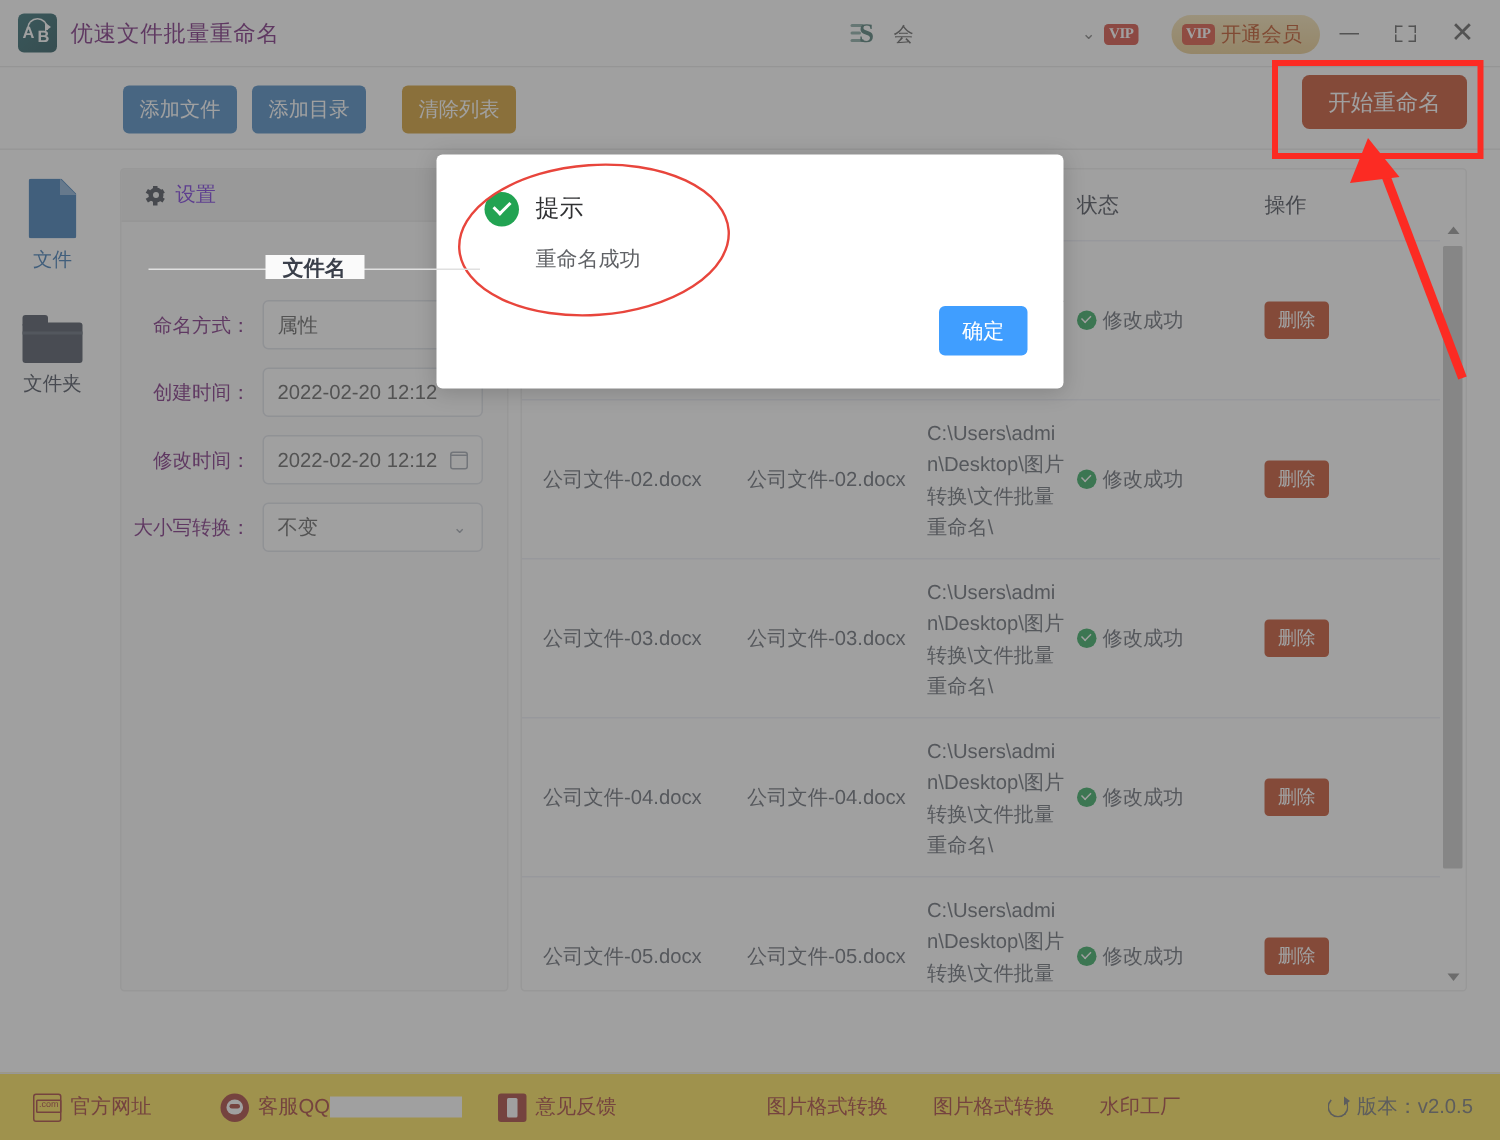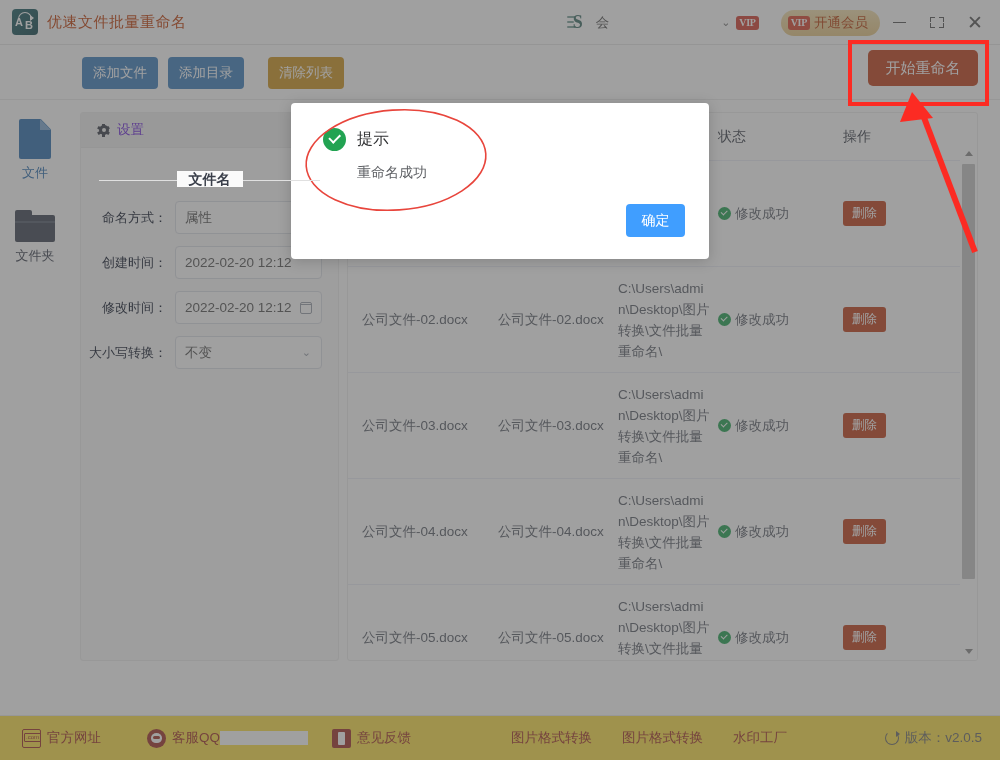--- a/index.html
+++ b/index.html
@@ -31,21 +31,21 @@
   .logo .lb{position:absolute; left:13px; top:11px; font-size:11px; line-height:11px;}
   .logo .arc{
     position:absolute; left:6px; top:3px; width:14px; height:8px;
     border:1.6px solid #fff; border-bottom:none;
     border-radius:9px 9px 0 0;
   }
   .logo .arc:after{
     content:""; position:absolute; right:-3px; top:2px;
     border-left:4px solid #fff; border-top:3px solid transparent; border-bottom:3px solid transparent;
   }
-  .app-title{ margin-left:9px; font-size:15px; color:#c2410c; letter-spacing:.5px;}
+  .app-title{ margin-left:9px; font-size:15px; color:#701a75; letter-spacing:.5px;}
 
   .tb-right{ position:absolute; right:0; top:0; height:45px; display:flex; align-items:center; }
 
   .svip-logo{ width:24px; height:20px; position:relative; margin-right:5px; }
   .svip-logo .s{
     position:absolute; left:6px; top:0px; font-size:18px; font-weight:bold;
     color:#3f6f68; font-family:"Liberation Serif",serif; line-height:19px;
   }
   .svip-logo i{ position:absolute; left:0; height:2px; background:#7fa49d; border-radius:1px;}
   .svip-logo i:nth-child(1){ top:3px; width:9px;}
@@ -133,21 +133,21 @@
   .gear i{position:absolute; width:3px; height:13px; left:5px; top:0; background:#3a3f4a;}
   .gear i:nth-child(2){ transform:rotate(60deg);}
   .gear i:nth-child(3){ transform:rotate(120deg);}
   .settings .hd .t{ font-size:13.5px; color:#6d28d9;}
 
   .sec-title{ position:relative; margin:22px 0 4px 0; text-align:center;}
   .sec-title span{ font-size:14px; color:#3a3f4a; font-weight:bold; background:#fafafa; padding:0 12px; position:relative; z-index:2;}
   .sec-title:before{ content:""; position:absolute; left:18px; right:18px; top:50%; height:1px; background:#e0e0e0; z-index:1;}
 
   .frow{ display:flex; align-items:center; margin-top:12px; padding-right:16px;}
-  .frow .lab{ width:94px; text-align:right; font-size:13px; color:#0f172a; padding-right:8px; flex:none;}
+  .frow .lab{ width:94px; text-align:right; font-size:13px; color:#701a75; padding-right:8px; flex:none;}
   .field{
     flex:1; height:33px; border:1px solid #dcdfe6; border-radius:4px; background:#fff;
     display:flex; align-items:center; padding:0 9px; font-size:13.5px; color:#555; position:relative;
   }
   .field .caret{ position:absolute; right:10px; color:#9aa0aa; font-size:11px;}
   .cal{ position:absolute; right:9px; width:12px;height:12px;border:1.4px solid #9aa0aa;border-radius:2px;}
   .cal:before{content:"";position:absolute;left:-1.4px;top:1.5px;width:12px;height:1.4px;background:#9aa0aa;}
 
   
   .table-wrap{

